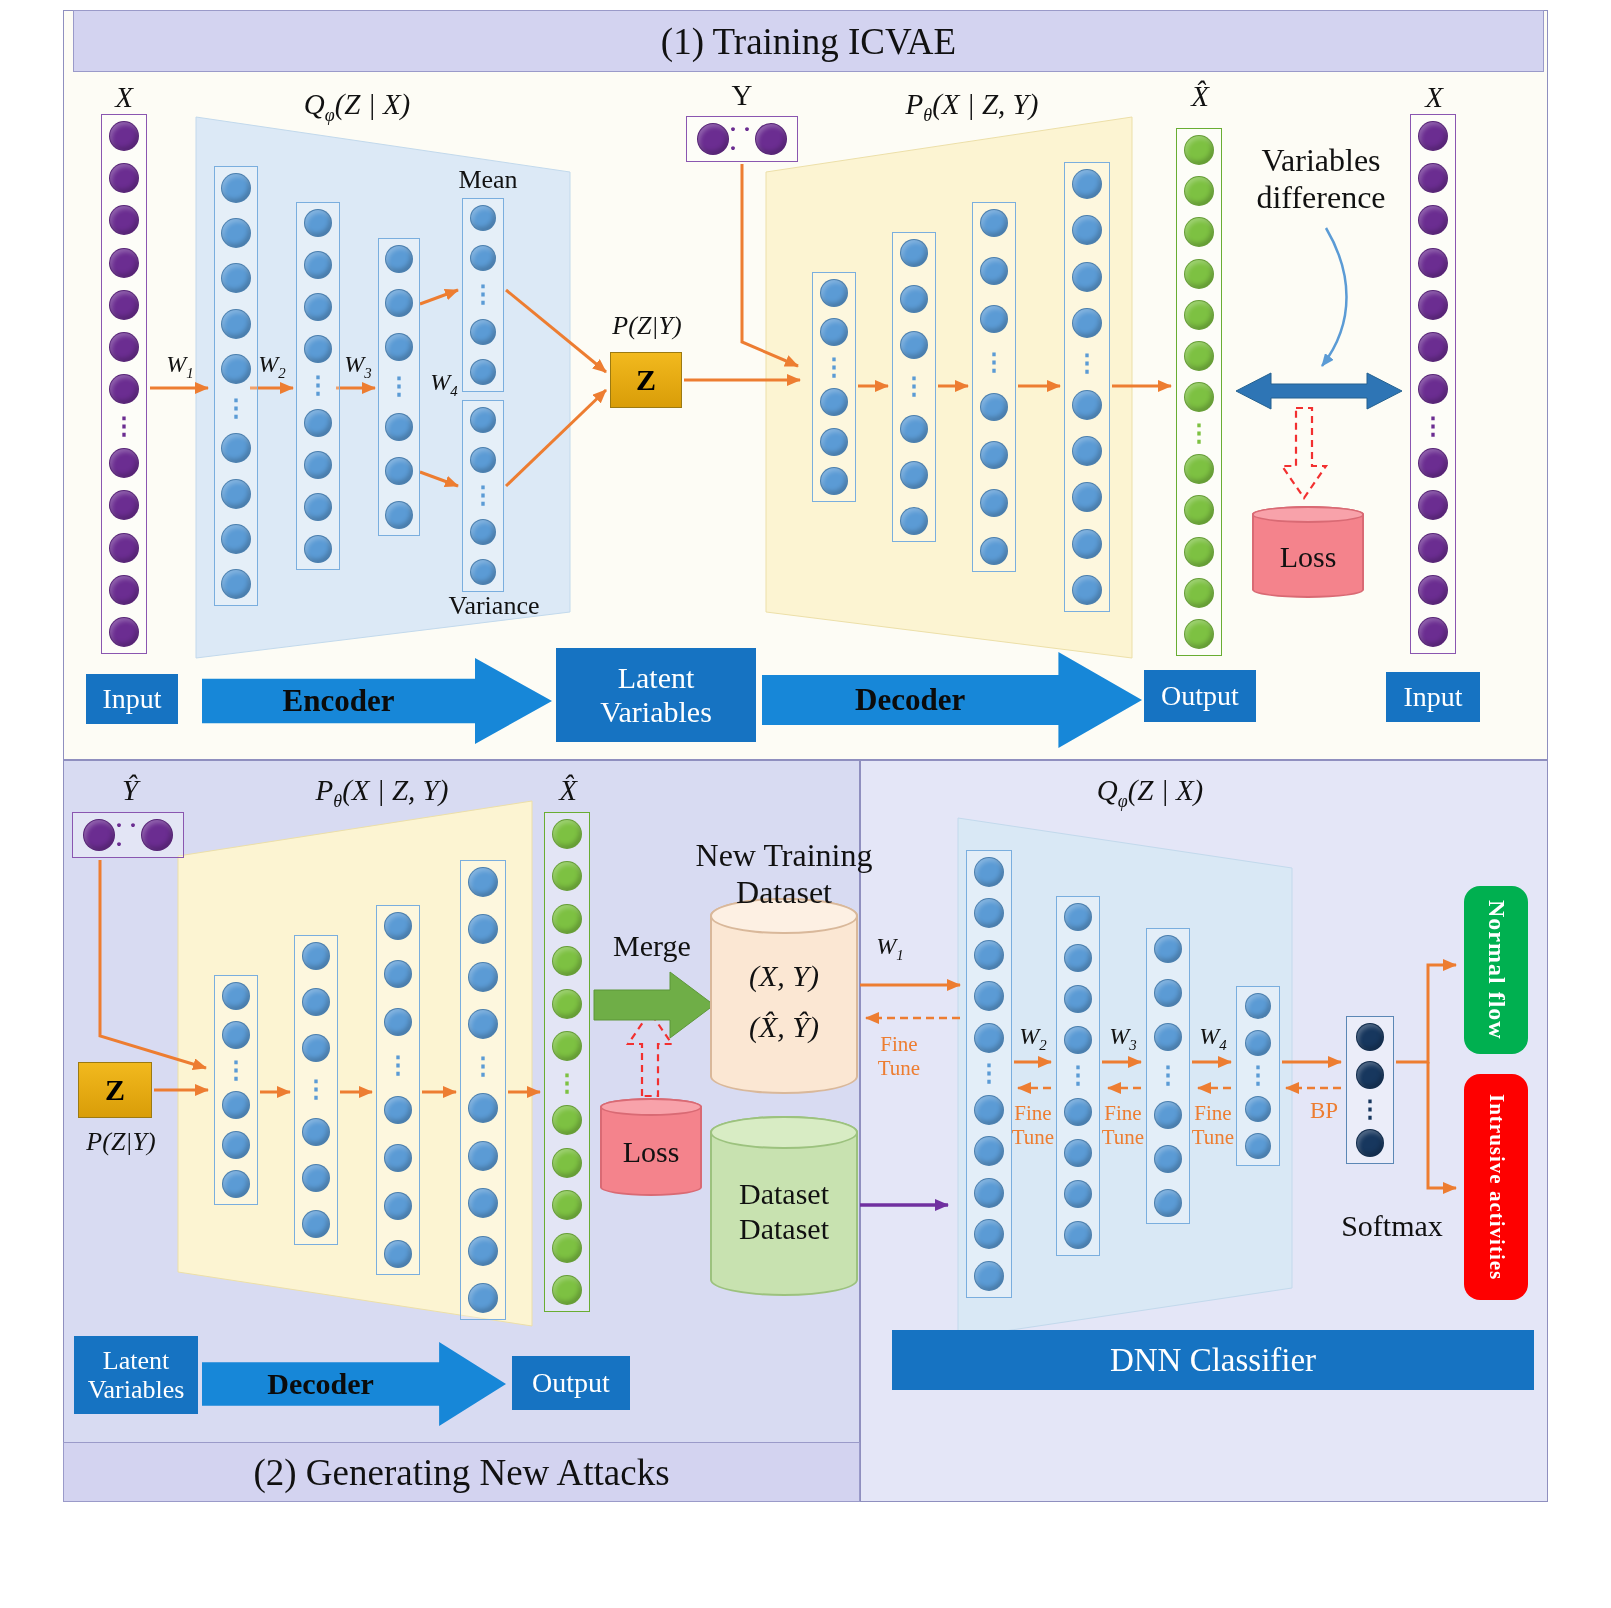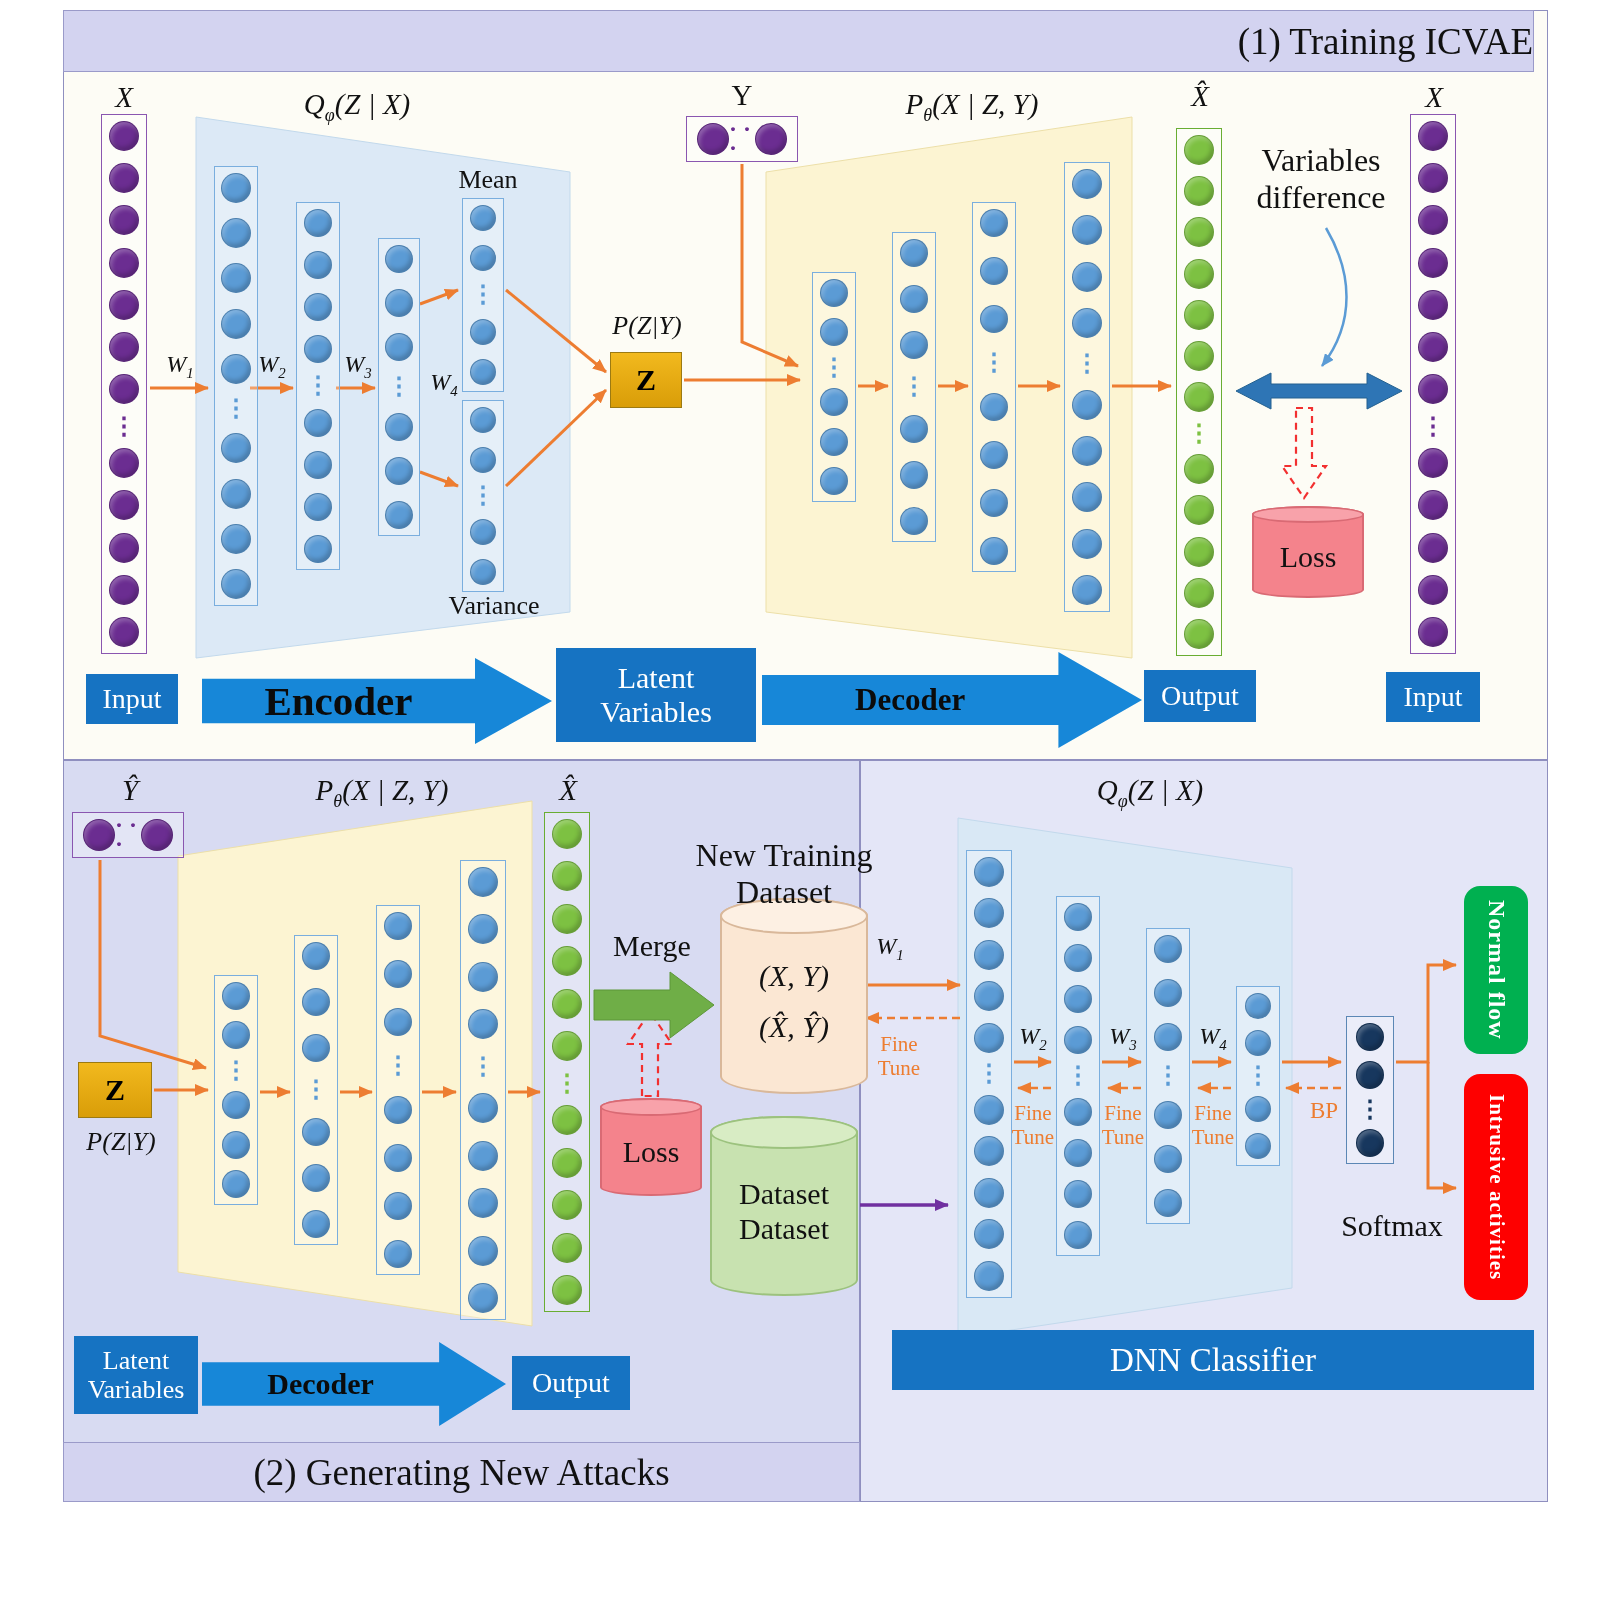--- a/index.html
+++ b/index.html
@@ -50,21 +50,21 @@
 </style>
 </head>
 <body>
 
 <div class="stage">
 
   <div class="panel" style="left:63px;top:10px;width:1485px;height:750px;background:#fdfcf5;"></div>
   <div class="panel" style="left:63px;top:760px;width:797px;height:742px;background:#d8dbf2;"></div>
   <div class="panel" style="left:860px;top:760px;width:688px;height:742px;background:#e4e6f7;"></div>
 
-  <div class="band" style="left:63px;top:10px;width:1471px;height:62px;justify-content:flex-end;">
+  <div class="band" style="left:73px;top:10px;width:1471px;height:62px;">
     <span>(1) Training ICVAE</span>
   </div>
   <div class="band" style="left:63px;top:1442px;width:797px;height:60px;">
     <span>(2) Generating New Attacks</span>
   </div>
 
   <svg class="overlay" width="1611" height="1608" viewBox="0 0 1611 1608">
     <defs>
       <marker id="mO" markerUnits="userSpaceOnUse" markerWidth="14" markerHeight="12" refX="13" refY="6" orient="auto">
         <path d="M0,0 L14,6 L0,12 z" fill="#ed7d31"></path>
@@ -420,21 +420,21 @@
     <div class="cyl-top"></div>
     <div class="cyl-label" style="font-size:30px;">
         <span>Loss</span>
       </div>
   </div>
 
   <div class="blue-box" style="left:86px;top:674px;width:92px;height:50px;font-size:28px;">
     <span>Input</span>
   </div>
   <div class="block-arrow" style="left:202px;top:658px;width:350px;height:86px;">
-    <span style="font-size:41px;">Encoder</span>
+    <span style="font-size:31px;">Encoder</span>
   </div>
   <div class="blue-box" style="left:556px;top:648px;width:200px;height:94px;font-size:30px;">
     <span>Latent</span>
     <span>Variables</span>
   </div>
   <div class="block-arrow" style="left:762px;top:652px;width:380px;height:96px;">
     <span style="font-size:31px;">Decoder</span>
   </div>
   <div class="blue-box" style="left:1144px;top:670px;width:112px;height:52px;font-size:28px;">
     <span>Output</span>
@@ -455,21 +455,21 @@
   <div class="lbl formula" style="left:56px;top:1124px;width:130px;height:36px;font-size:26px;">
     <span style="display:inline;"><span>P</span><span>(Z|Y)</span></span>
   </div>
 
   <div class="lbl" style="left:596px;top:926px;width:112px;height:40px;font-size:30px;">Merge</div>
 
   <div class="lbl" style="left:686px;top:832px;width:196px;height:84px;font-size:32px;">
     <span>New Training</span>
     <span>Dataset</span>
   </div>
-  <div class="cyl" style="left:710px;top:898px;width:148px;height:196px;margin-left:10px;--cb:#fbe7d3;--ct:#fdf0e3;--cs:#d9b89a;">
+  <div class="cyl" style="left:710px;top:898px;width:148px;height:196px;--cb:#fbe7d3;--ct:#fdf0e3;--cs:#d9b89a;">
     <div class="cyl-top"></div>
     <div class="cyl-label" style="font-size:30px;font-style:italic;gap:16px;">
       <span>(X, Y)</span>
       <span>(X̂, Ŷ)</span>
     </div>
   </div>
 
   <div class="cyl" style="left:600px;top:1098px;width:102px;height:98px;--cb:#f4838c;--ct:#f8a2aa;--cs:#d96a74;">
     <div class="cyl-top"></div>
     <div class="cyl-label" style="font-size:30px;">

